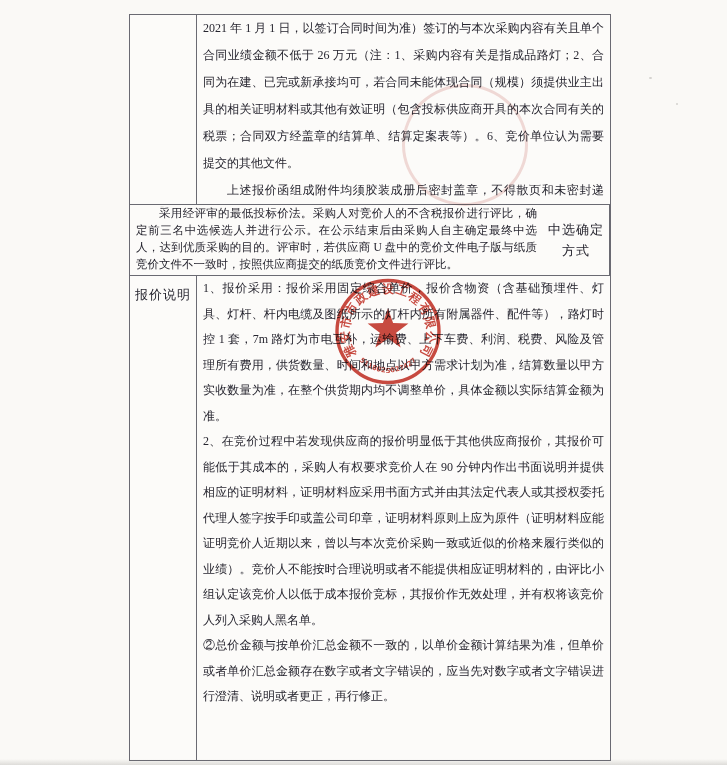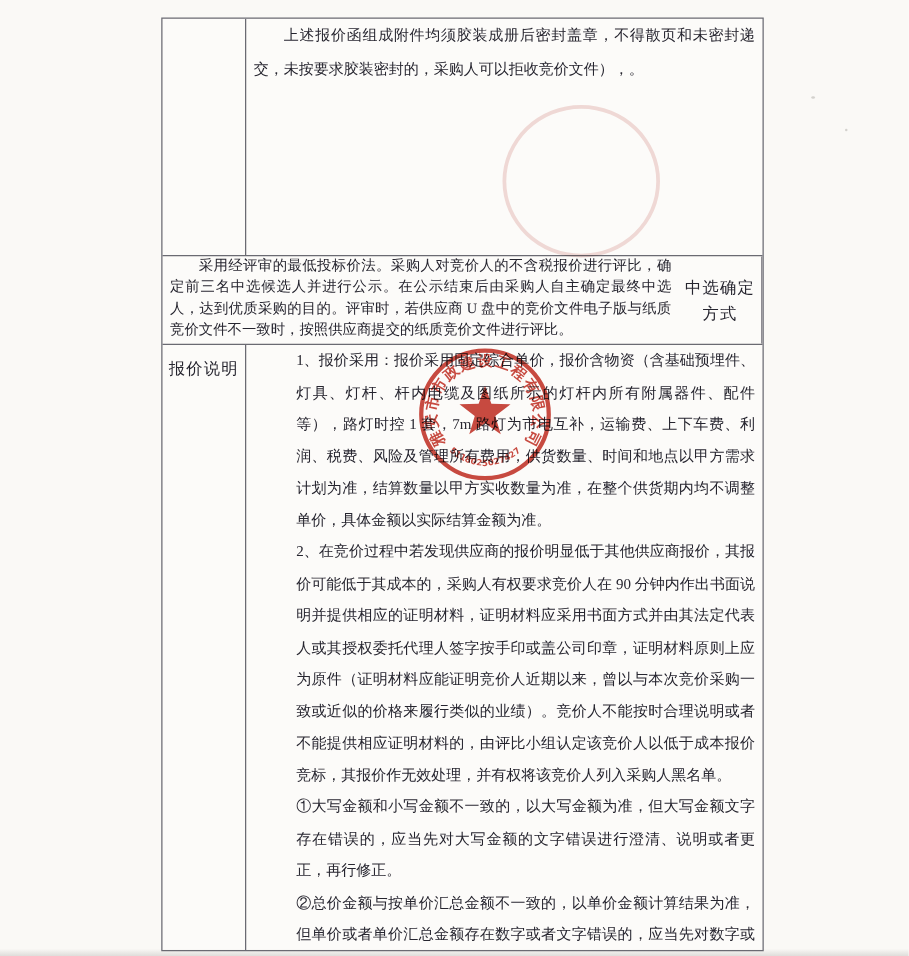--- a/index.html
+++ b/index.html
@@ -10,21 +10,21 @@
     color:#26252f;
   }
   .page{position:absolute;inset:0;}
   
   .doc-table{
     position:absolute;left:129px;top:14px;width:480px;
     border:1px solid #6a6a72;
     background:rgba(255,255,255,.35);
   }
   .t-row{display:flex;overflow:hidden;border-bottom:1px solid #6a6a72;}
-  .t-row:last-child{border-bottom:none;gap:34px;}
+  .t-row:last-child{border-bottom:none;}
   .cell{box-sizing:border-box;}
   .cell.label{
     width:67px;flex:0 0 67px;border-right:1px solid #6a6a72;
     font-size:13px;line-height:21px;letter-spacing:1px;
     display:flex;justify-content:center;align-items:center;text-align:center;
     padding:2px 3px;
   }
   .cell.label.top{align-items:flex-start;padding-top:8px;}
   .cell.body{flex:1;padding:0 6px 0 6px;overflow:hidden;}
   .para{
@@ -57,41 +57,41 @@
 </head>
 <body>
 
 <div class="page">
 
   <div class="doc-table">
 
     <section class="t-row" style="height:189px">
       <div class="cell label"></div>
       <div class="cell body lh27">
+        <p class="para">2021 年 1 月 1 日，以签订合同时间为准）签订的与本次采购内容有关且单个合同业绩金额不低于 26 万元（注：1、采购内容有关是指成品路灯；2、合同为在建、已完或新承接均可，若合同未能体现合同（规模）须提供业主出具的相关证明材料或其他有效证明（包含投标供应商开具的本次合同有关的税票；合同双方经盖章的结算单、结算定案表等）。6、竞价单位认为需要提交的其他文件。</p>
         <p class="para ind">上述报价函组成附件均须胶装成册后密封盖章，不得散页和未密封递交，未按要求胶装密封的，采购人可以拒收竞价文件），。</p>
       </div>
     </section>
 
     <section class="t-row" style="height:70px">
       <div class="cell body small">
         <p class="para ind">采用经评审的最低投标价法。采购人对竞价人的不含税报价进行评比，确定前三名中选候选人并进行公示。在公示结束后由采购人自主确定最终中选人，达到优质采购的目的。评审时，若供应商 U 盘中的竞价文件电子版与纸质竞价文件不一致时，按照供应商提交的纸质竞价文件进行评比。</p>
       </div>
       <div class="cell label">
         <span>中选确定方式</span>
       </div>
     </section>
 
     <section class="t-row" style="height:484px">
       <div class="cell label top">
         <span>报价说明</span>
       </div>
       <div class="cell body lh25">
         <p class="para">1、报价采用：报价采用固定综合单价，报价含物资（含基础预埋件、灯具、灯杆、杆内电缆及图纸所示的灯杆内所有附属器件、配件等），路灯时控 1 套，7m 路灯为市电互补，运输费、上下车费、利润、税费、风险及管理所有费用，供货数量、时间和地点以甲方需求计划为准，结算数量以甲方实收数量为准，在整个供货期内均不调整单价，具体金额以实际结算金额为准。</p>
         <p class="para">2、在竞价过程中若发现供应商的报价明显低于其他供应商报价，其报价可能低于其成本的，采购人有权要求竞价人在 90 分钟内作出书面说明并提供相应的证明材料，证明材料应采用书面方式并由其法定代表人或其授权委托代理人签字按手印或盖公司印章，证明材料原则上应为原件（证明材料应能证明竞价人近期以来，曾以与本次竞价采购一致或近似的价格来履行类似的业绩）。竞价人不能按时合理说明或者不能提供相应证明材料的，由评比小组认定该竞价人以低于成本报价竞标，其报价作无效处理，并有权将该竞价人列入采购人黑名单。</p>
-        <p class="para">①大写金额和小写金额不一致的，以大写金额为准，但大写金额文字存在错误的，应当先对大写金额的文字错误进行澄清、说明或者更正，再行修正。</p>
         <p class="para">②总价金额与按单价汇总金额不一致的，以单价金额计算结果为准，但单价或者单价汇总金额存在数字或者文字错误的，应当先对数字或者文字错误进行澄清、说明或者更正，再行修正。</p>
 
       </div>
     </section>
 
   </div>
 
   <div class="ghost-seal"></div>
 
   <svg class="seal" id="seal-svg" viewBox="0 0 116 119">

